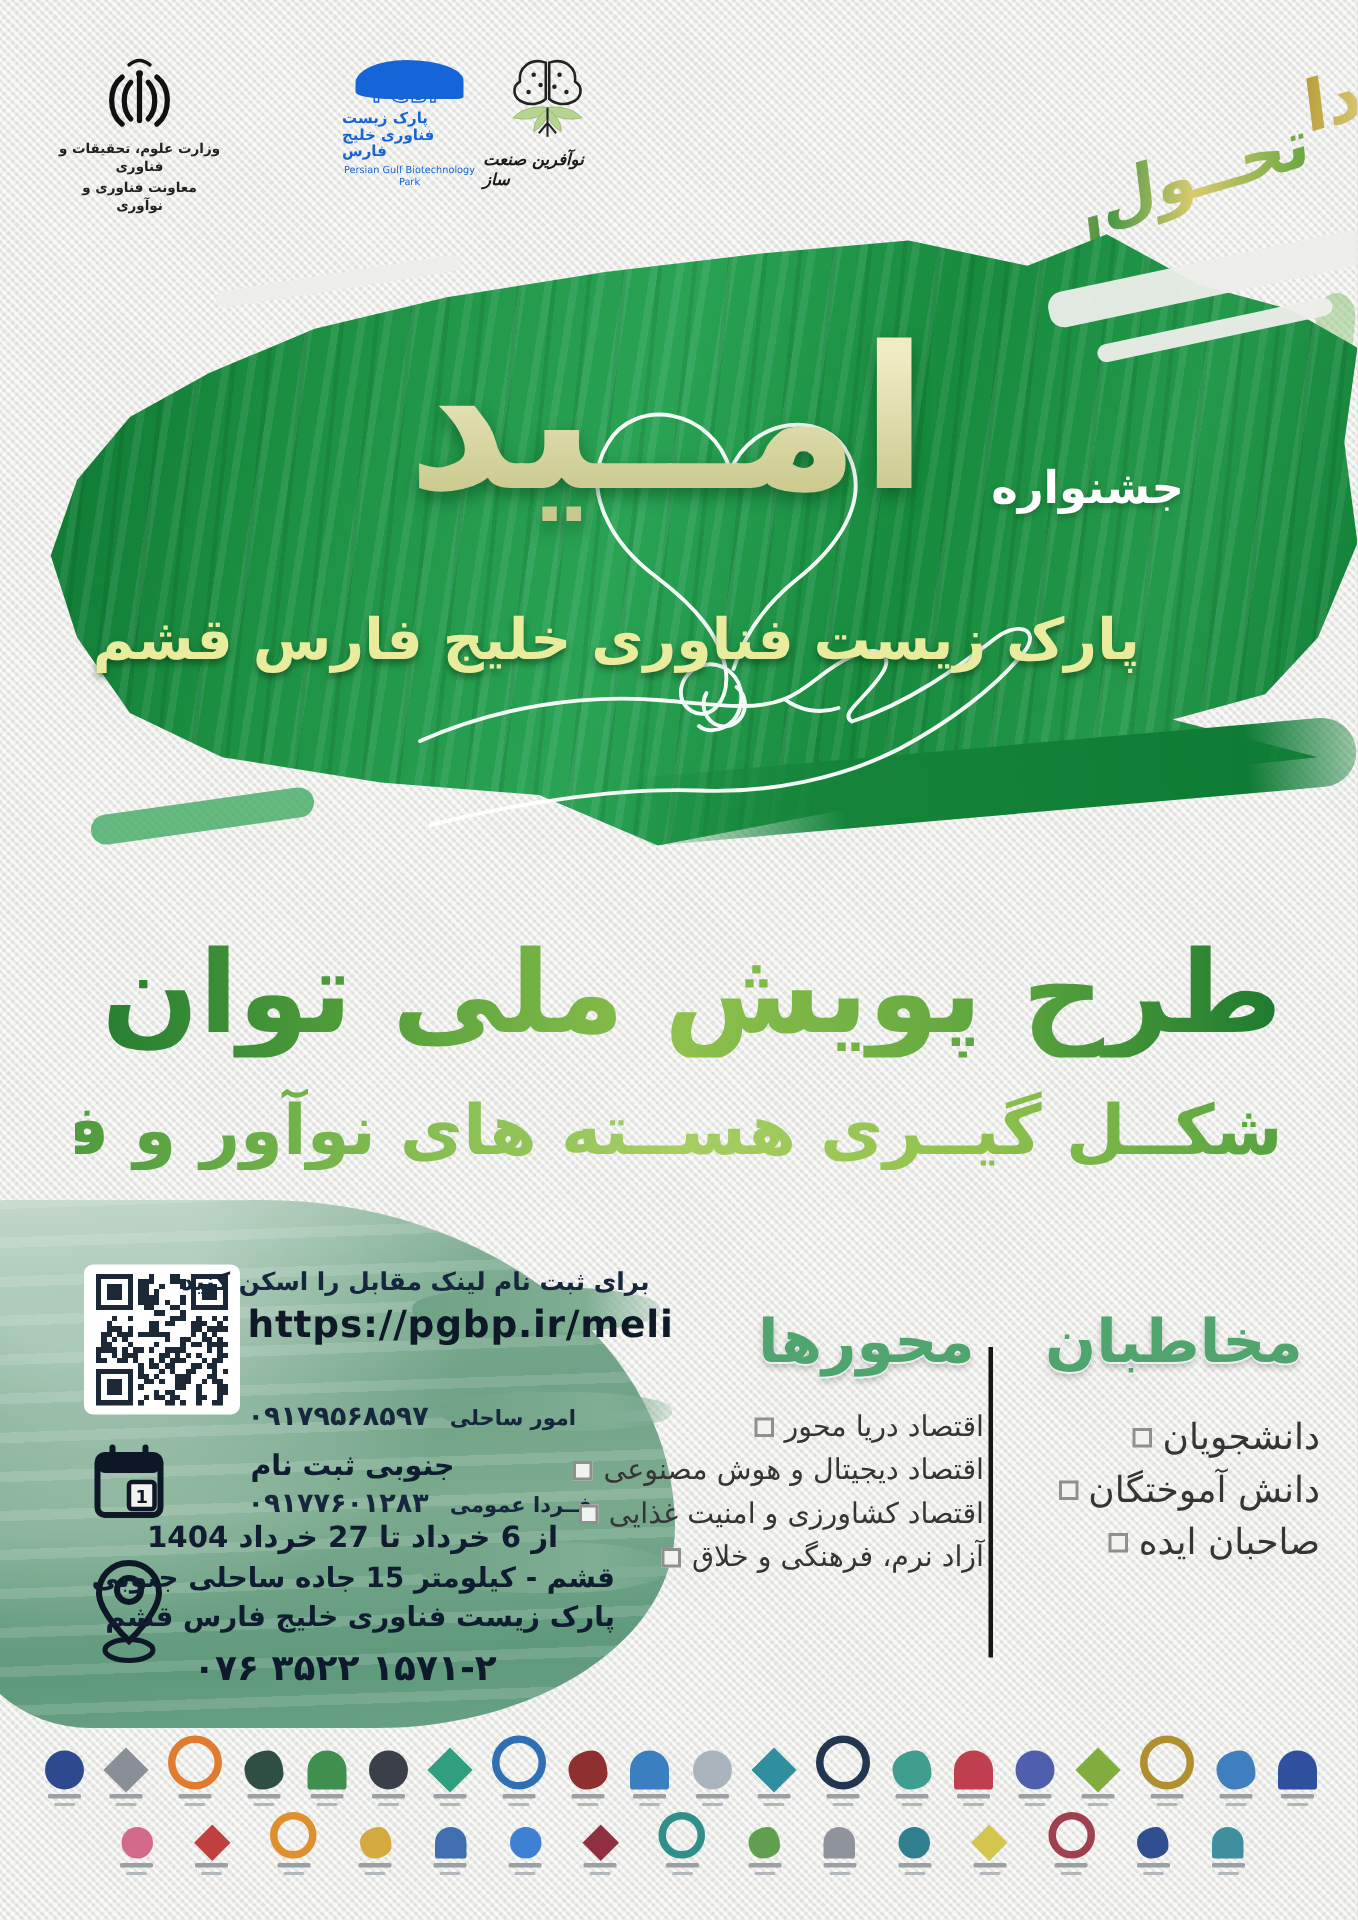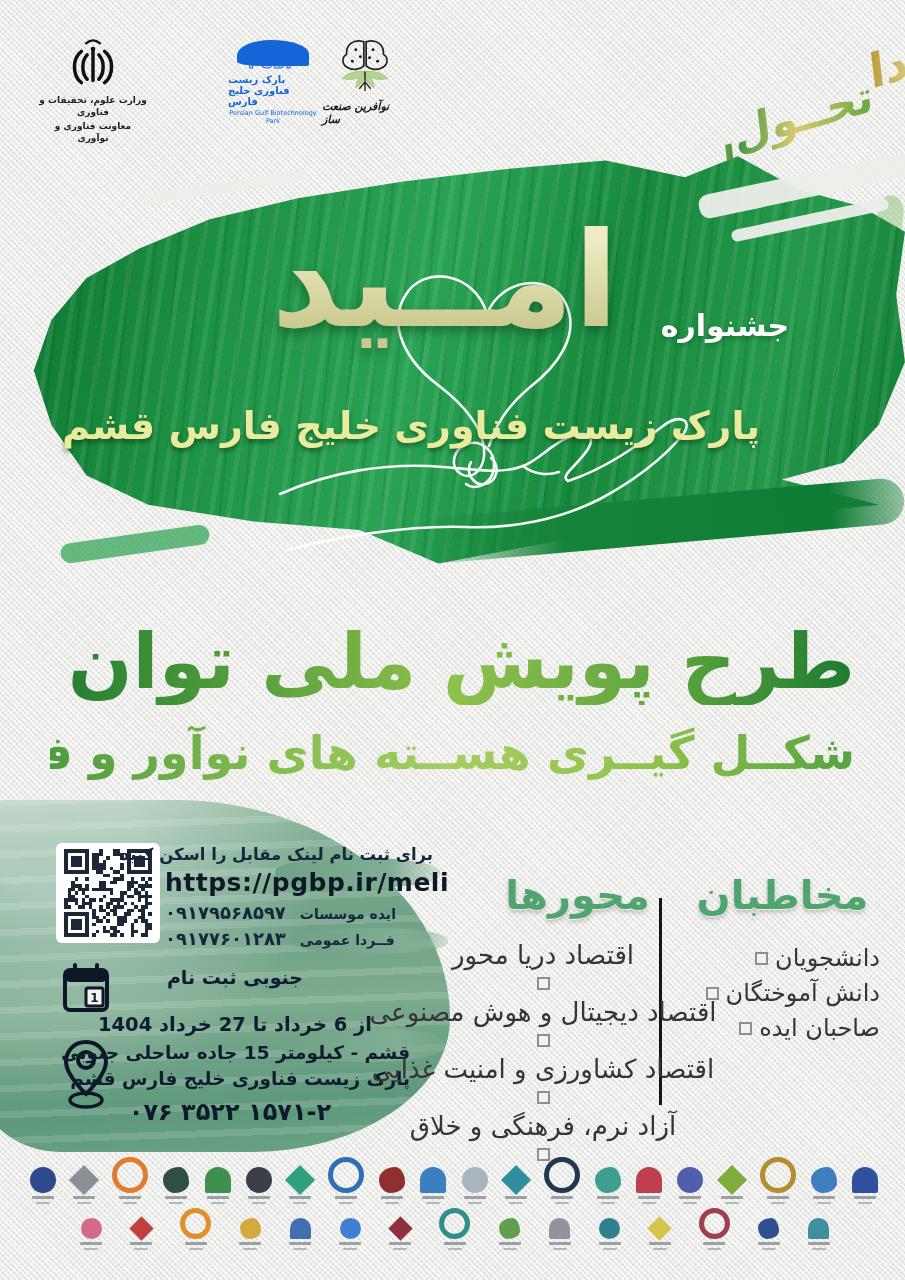--- a/index.html
+++ b/index.html
@@ -80,21 +80,21 @@
   }
   .blob-tail{position:absolute;border-radius:45%;background:linear-gradient(90deg,#6fa286,#7fae93 70%,rgba(127,174,147,.25));}
 
   
   .qr-card{left:56px;top:843px;width:104px;height:100px;background:#ffffff;border-radius:6px;padding:6px;box-sizing:border-box;}
   .qr-card svg{width:100%;height:100%;}
   .reg-texts{left:165px;top:845px;width:268px;}
   .scan-line{font-size:16.5px;font-weight:bold;color:#16263c;direction:rtl;text-align:left;white-space:nowrap;}
   .reg-url{font-size:25px;font-weight:bold;color:#0e1826;direction:ltr;text-align:left;margin-top:4px;letter-spacing:.5px;}
   .contact-row{display:flex;direction:ltr;justify-content:flex-start;align-items:baseline;gap:14px;margin-top:5px;}
-  .contact-number{font-size:18px;font-weight:bold;color:#16263c;direction:ltr;}
+  .contact-number{font-size:18px;font-weight:bold;color:#16263c;direction:ltr;margin-top:32px;}
   .contact-label{font-size:14px;font-weight:bold;color:#16263c;direction:rtl;}
 
   .calendar-block{left:62px;top:962px;}
   .deadline-title{left:120px;top:966px;width:230px;text-align:center;font-size:19px;font-weight:bold;color:#101c30;direction:rtl;}
   .deadline-range{left:95px;top:994px;width:280px;text-align:center;font-size:19.5px;font-weight:bold;color:#101c30;direction:rtl;white-space:nowrap;margin-top:19px;}
 
   .pin-block{left:60px;top:1038px;}
   .address1{left:110px;top:1042px;width:300px;text-align:center;font-size:18.5px;font-weight:bold;color:#101c30;direction:rtl;white-space:nowrap;}
   .address2{left:110px;top:1068px;width:300px;text-align:center;font-size:18.5px;font-weight:bold;color:#101c30;direction:rtl;white-space:nowrap;}
   .www-line{left:55px;top:1098px;width:350px;display:flex;direction:ltr;justify-content:center;gap:10px;align-items:baseline;}
@@ -107,21 +107,21 @@
   .audience-head{left:695px;top:872px;width:175px;}
   .topics-head{left:495px;top:872px;width:165px;}
   .v-divider{left:659px;top:898px;width:3px;height:207px;background:#161616;}
   .item-list{display:flex;flex-direction:column;gap:7px;}
   .audience-list{left:680px;top:944px;width:200px;text-align:center;}
   .topics-list{left:430px;top:940px;width:226px;}
   .item-row{display:flex;direction:rtl;justify-content:flex-start;align-items:center;gap:7px;font-size:24px;color:#353535;white-space:nowrap;}
   .audience-list .item-row{justify-content:flex-start;}
   .item-row .sq{flex:0 0 auto;width:9px;height:9px;border:2px solid #8f8f8f;background:#f2f2f0;}
   .item-text{font-weight:500;}
-  .topics-list .item-row{font-size:26px;flex-direction:column;}
+  .topics-list .item-row{font-size:19px;}
 
   
   .logos-row{display:flex;justify-content:space-between;align-items:flex-end;}
   .row1{left:30px;top:1152px;width:848px;height:52px;}
   .row2{left:80px;top:1206px;width:750px;height:44px;}
   .mini-logo{display:flex;flex-direction:column;align-items:center;gap:3px;}
   .mini-shape{width:26px;height:26px;}
   .row2 .mini-shape{width:21px;height:21px;}
   .mini-bar{width:22px;height:3px;background:#9aa0a4;border-radius:1px;}
   .mini-bar2{width:14px;height:2px;background:#b2b7ba;border-radius:1px;}
@@ -438,21 +438,21 @@
           <rect x="2" y="20" width="3" height="3" fill="#1c2836"></rect>
         </g>
       </svg></div>
 
   <div class="abs reg-texts">
     <div class="scan-line">برای ثبت نام لینک مقابل را اسکن کنید</div>
     <div class="reg-url">https://pgbp.ir/meli</div>
     <div id="contact-rows">
         <div class="contact-row">
           <span class="contact-number" dir="ltr">۰۹۱۷۹۵۶۸۵۹۷</span>
-          <span class="contact-label">ایده موسسات</span>
+          <span class="contact-label">امور ساحلی</span>
         </div>
         <div class="contact-row">
           <span class="contact-number" dir="ltr">۰۹۱۷۷۶۰۱۲۸۳</span>
           <span class="contact-label">فــردا عمومی</span>
         </div>
       </div>
   </div>
 
   <div class="abs calendar-block">
     <svg width="48" height="54" viewBox="0 0 48 54">

